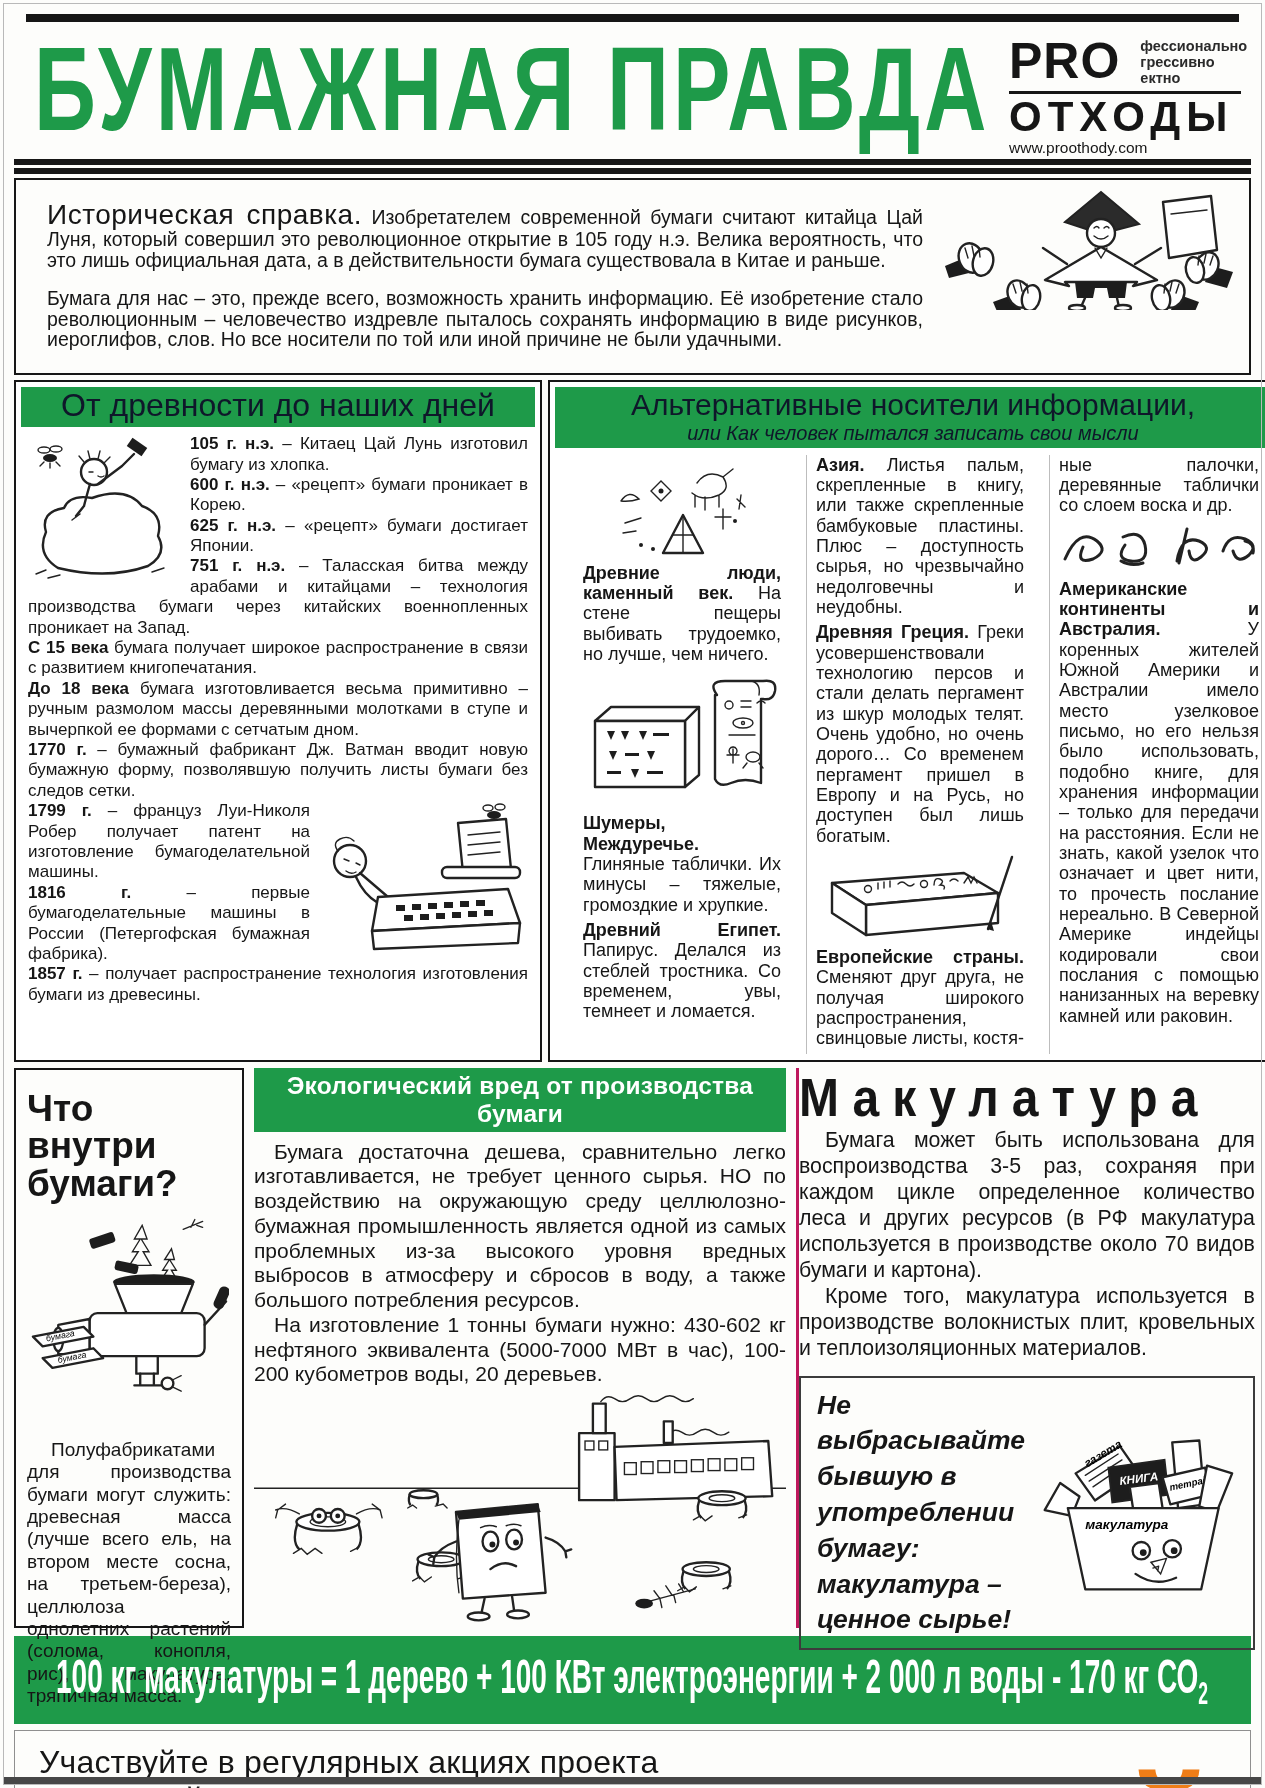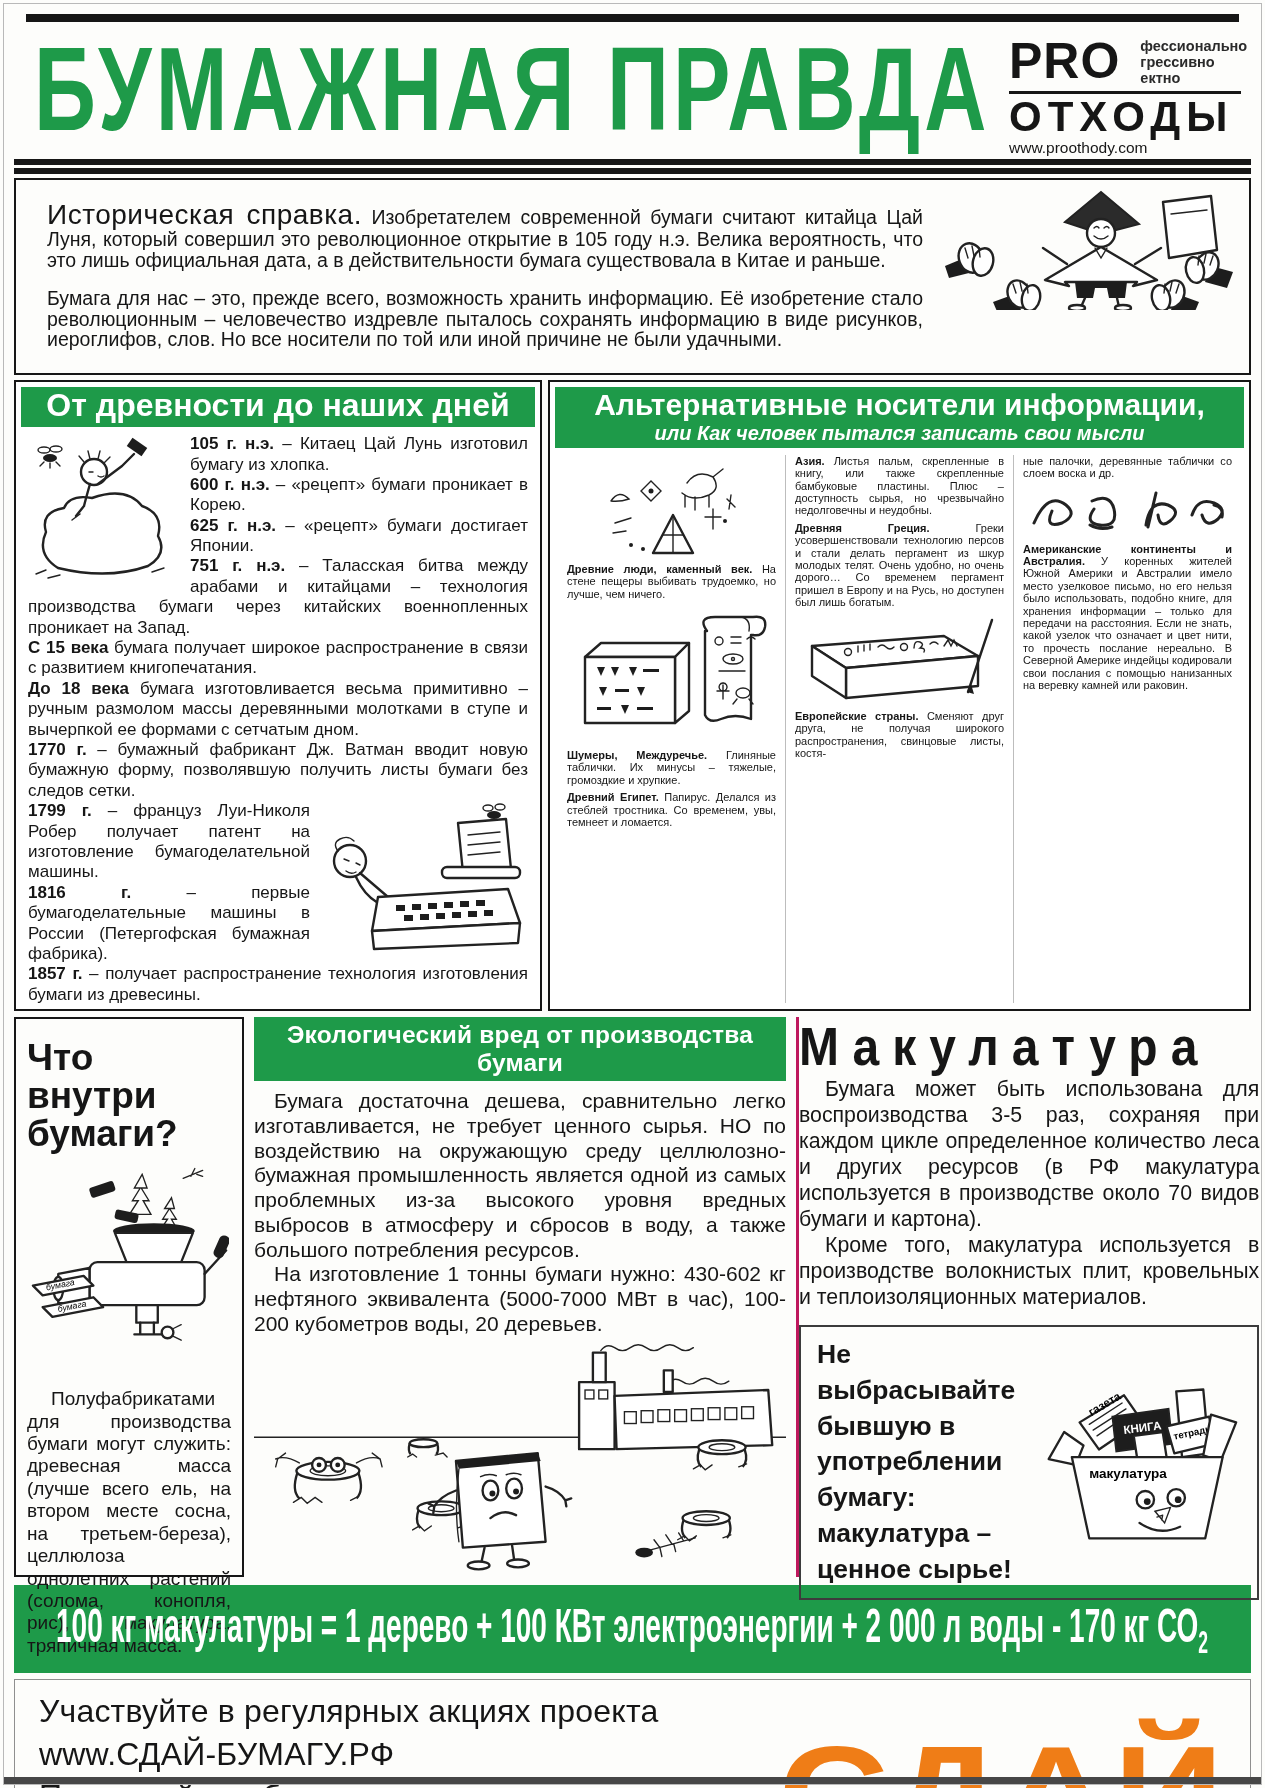--- a/index.html
+++ b/index.html
@@ -28,52 +28,52 @@
   .hist{margin:4px 14px 5px;border:2px solid var(--ink);padding:4px 14px 6px;
         font-size:19.5px;line-height:1.07;text-align:justify;}
   .hist-lead{font-size:28px;line-height:1;letter-spacing:.5px;}
   .hist-fig{float:right;width:300px;height:124px;margin:2px 0 0 12px;}
   .hist p{margin:17px;}
 
   
   .sec2{display:flex;gap:6px;margin:0 14px 6px;}
   .box{border:2px solid var(--ink);background:#fff;box-sizing:border-box;}
   .sec2-left{width:528px;flex:none;}
-  .green-bar{background:var(--green);color:#ffffff;font-weight:bold;text-align:center;}
+  .green-bar{background:var(--green);color:#0f172a;font-weight:normal;text-align:center;}
   .sec2-left .green-bar{margin:5px;font-size:32px;line-height:1.12;padding:1px 0 3px;}
   .sec2-left-content{padding:2px 12px 4px;font-size:17px;line-height:1.2;text-align:justify;}
   .tl-item{margin:0;}
   .caveman-fig{float:left;width:152px;height:146px;margin:2px 10px 2px 0;}
   .typewriter-fig{float:right;width:212px;height:152px;margin:2px 0 0 6px;}
   .sec2-right{flex:1;display:flex;flex-direction:column;}
   .sec2-right .green-bar{margin:5px;padding:2px 4px 4px;}
   .gb-line1{font-size:30px;line-height:1.08;}
   .gb-line2{font-size:20px;font-style:italic;line-height:1.1;}
   .alt-cols{display:flex;padding:2px 8px 6px;flex:1;}
-  .alt-col{flex:1;padding:0 9px;font-size:11px;line-height:1.13;text-align:justify;}
+  .alt-col{flex:1;padding:0 9px;font-size:18px;line-height:1.13;text-align:justify;margin-left:16px;}
   .alt-col + .alt-col{border-left:1px solid #bdbdbd;}
   .alt-col p{margin:0 0 5px;}
   .fig-c{display:block;margin:0 auto 4px;}
 
   
   .sec3{display:flex;margin:0 14px;height:560px;}
   .sec3-col1{width:230px;flex:none;border:2px solid var(--ink);padding:16px 11px;box-sizing:border-box;}
   .wi-title{font-size:37px;font-weight:bold;line-height:1.02;margin:4px 0 6px;}
   .grinder-fig{width:200px;height:222px;display:block;margin:0 auto 8px;}
   .wi-text{font-size:19px;line-height:1.18;text-align:justify;text-indent:24px;margin:0;}
   .sec3-col2{width:552px;flex:none;padding:0 10px;box-sizing:border-box;display:flex;flex-direction:column;}
   .eco-bar{background:var(--green);color:#ffffff;font-weight:bold;font-size:24.5px;text-align:center;
            padding:4px 0;margin:0 0 8px;letter-spacing:.2px;}
   .eco-text p{font-size:21px;line-height:1.18;text-align:justify;text-indent:20px;margin:0;}
   .factory-fig{margin-top:auto;width:100%;height:238px;display:block;}
   .sec3-col3{flex:1;border-left:3px solid #be185d;padding:0 2px 0 0;box-sizing:border-box;}
   .mak-title{font-size:48px;font-weight:bold;letter-spacing:13px;line-height:1.05;margin:2px 0 8px;
              white-space:nowrap;transform:scaleY(1.12);transform-origin:left top;}
   .mak-text p{font-size:21.3px;line-height:1.22;text-align:justify;text-indent:26px;margin:0;}
-  .warn-box{border:2px solid #3c3c3c;margin-top:14px;padding:10px 8px 10px 16px;display:flex;align-items:center;gap:16px;}
+  .warn-box{border:2px solid #3c3c3c;margin-top:14px;padding:10px 8px 10px 16px;display:flex;align-items:center;gap:2px;font-style:italic;}
   .warn-text{font-size:26.5px;font-weight:bold;line-height:1.35;flex:1;}
   .basket-fig{width:218px;height:172px;flex:none;}
 
   
   .banner{margin:8px 14px 6px;background:var(--green);height:88px;display:flex;align-items:center;justify-content:center;overflow:hidden;}
   .banner-inner{color:#fff;font-weight:bold;font-size:35px;white-space:nowrap;
                 transform:scale(.8,1.4);letter-spacing:0;}
   .banner-sub{font-size:22px;vertical-align:-8px;font-weight:bold;}
 
   

